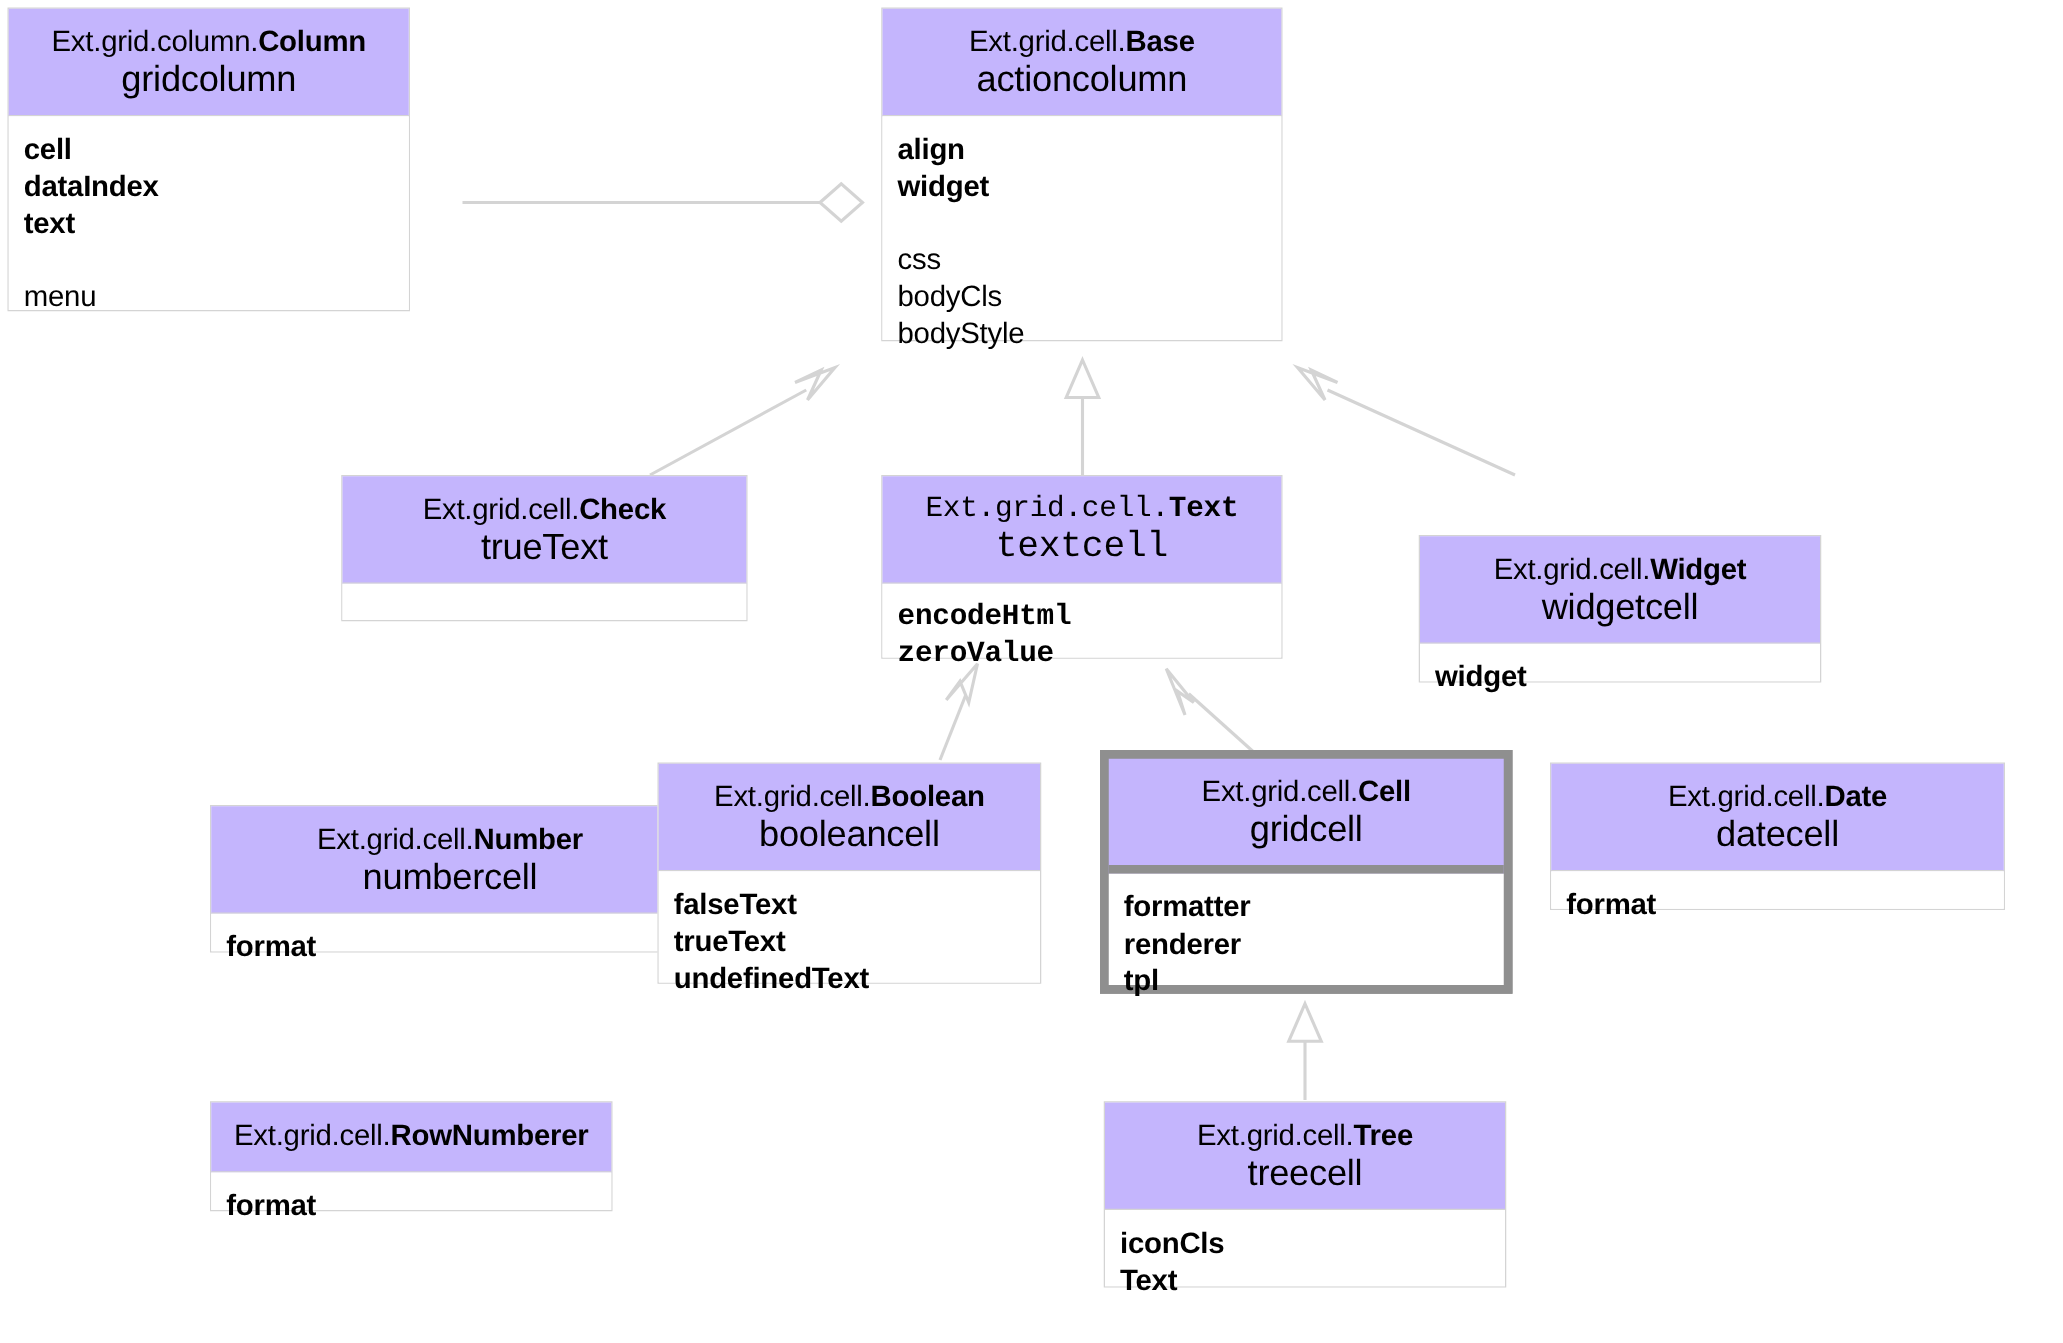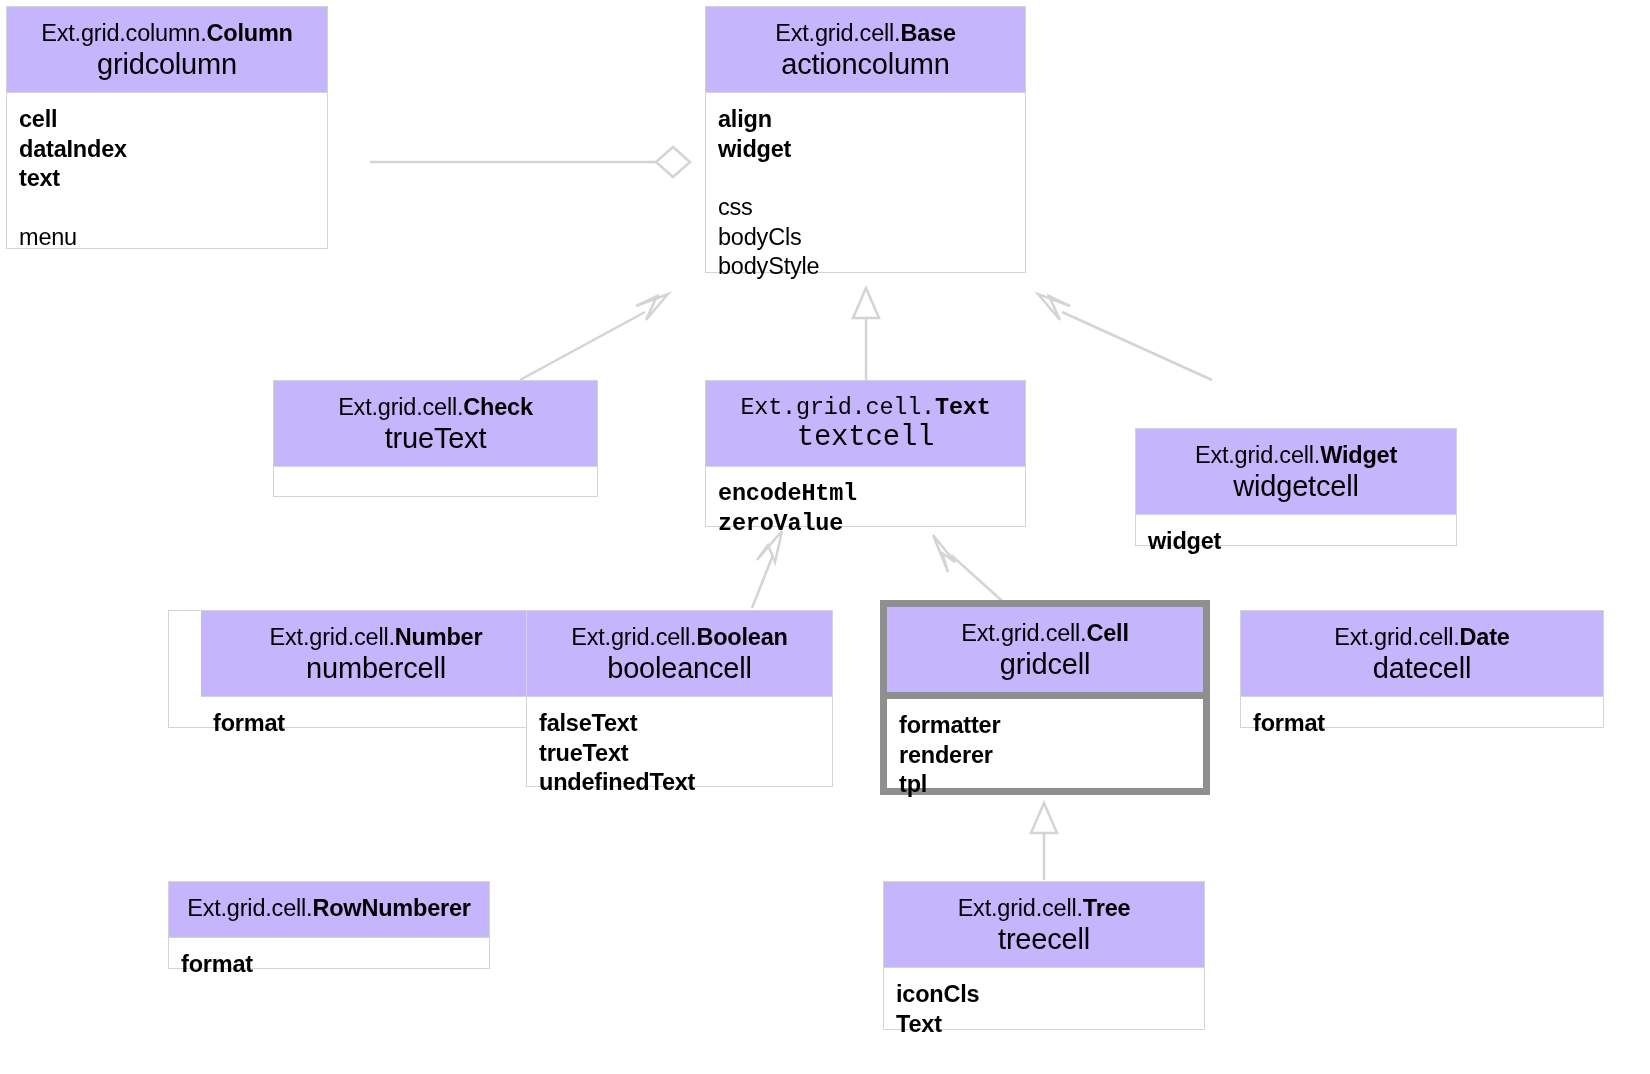--- a/index.html
+++ b/index.html
@@ -177,21 +177,21 @@
   <div class="uml-box" style="left:1135px; top:380px; width:322px;margin-top:48px;">
     <div class="box-header">
       <div class="cls-name"><span>Ext.grid.cell.</span><span class="short">Widget</span></div>
       <div class="xtype">widgetcell</div>
     </div>
     <div class="box-body" style="height:30px;">
       <div class="member b">widget</div>
     </div>
   </div>
 
-  <div class="uml-box" style="left:168px; top:610px; width:384px;padding-left:32px;">
+  <div class="uml-box" style="left:168px; top:644px; width:384px;">
     <div class="box-header">
       <div class="cls-name"><span>Ext.grid.cell.</span><span class="short">Number</span></div>
       <div class="xtype">numbercell</div>
     </div>
     <div class="box-body" style="height:30px;">
       <div class="member b">format</div>
     </div>
   </div>
 
   <div class="uml-box" style="left:526px; top:610px; width:307px;">

